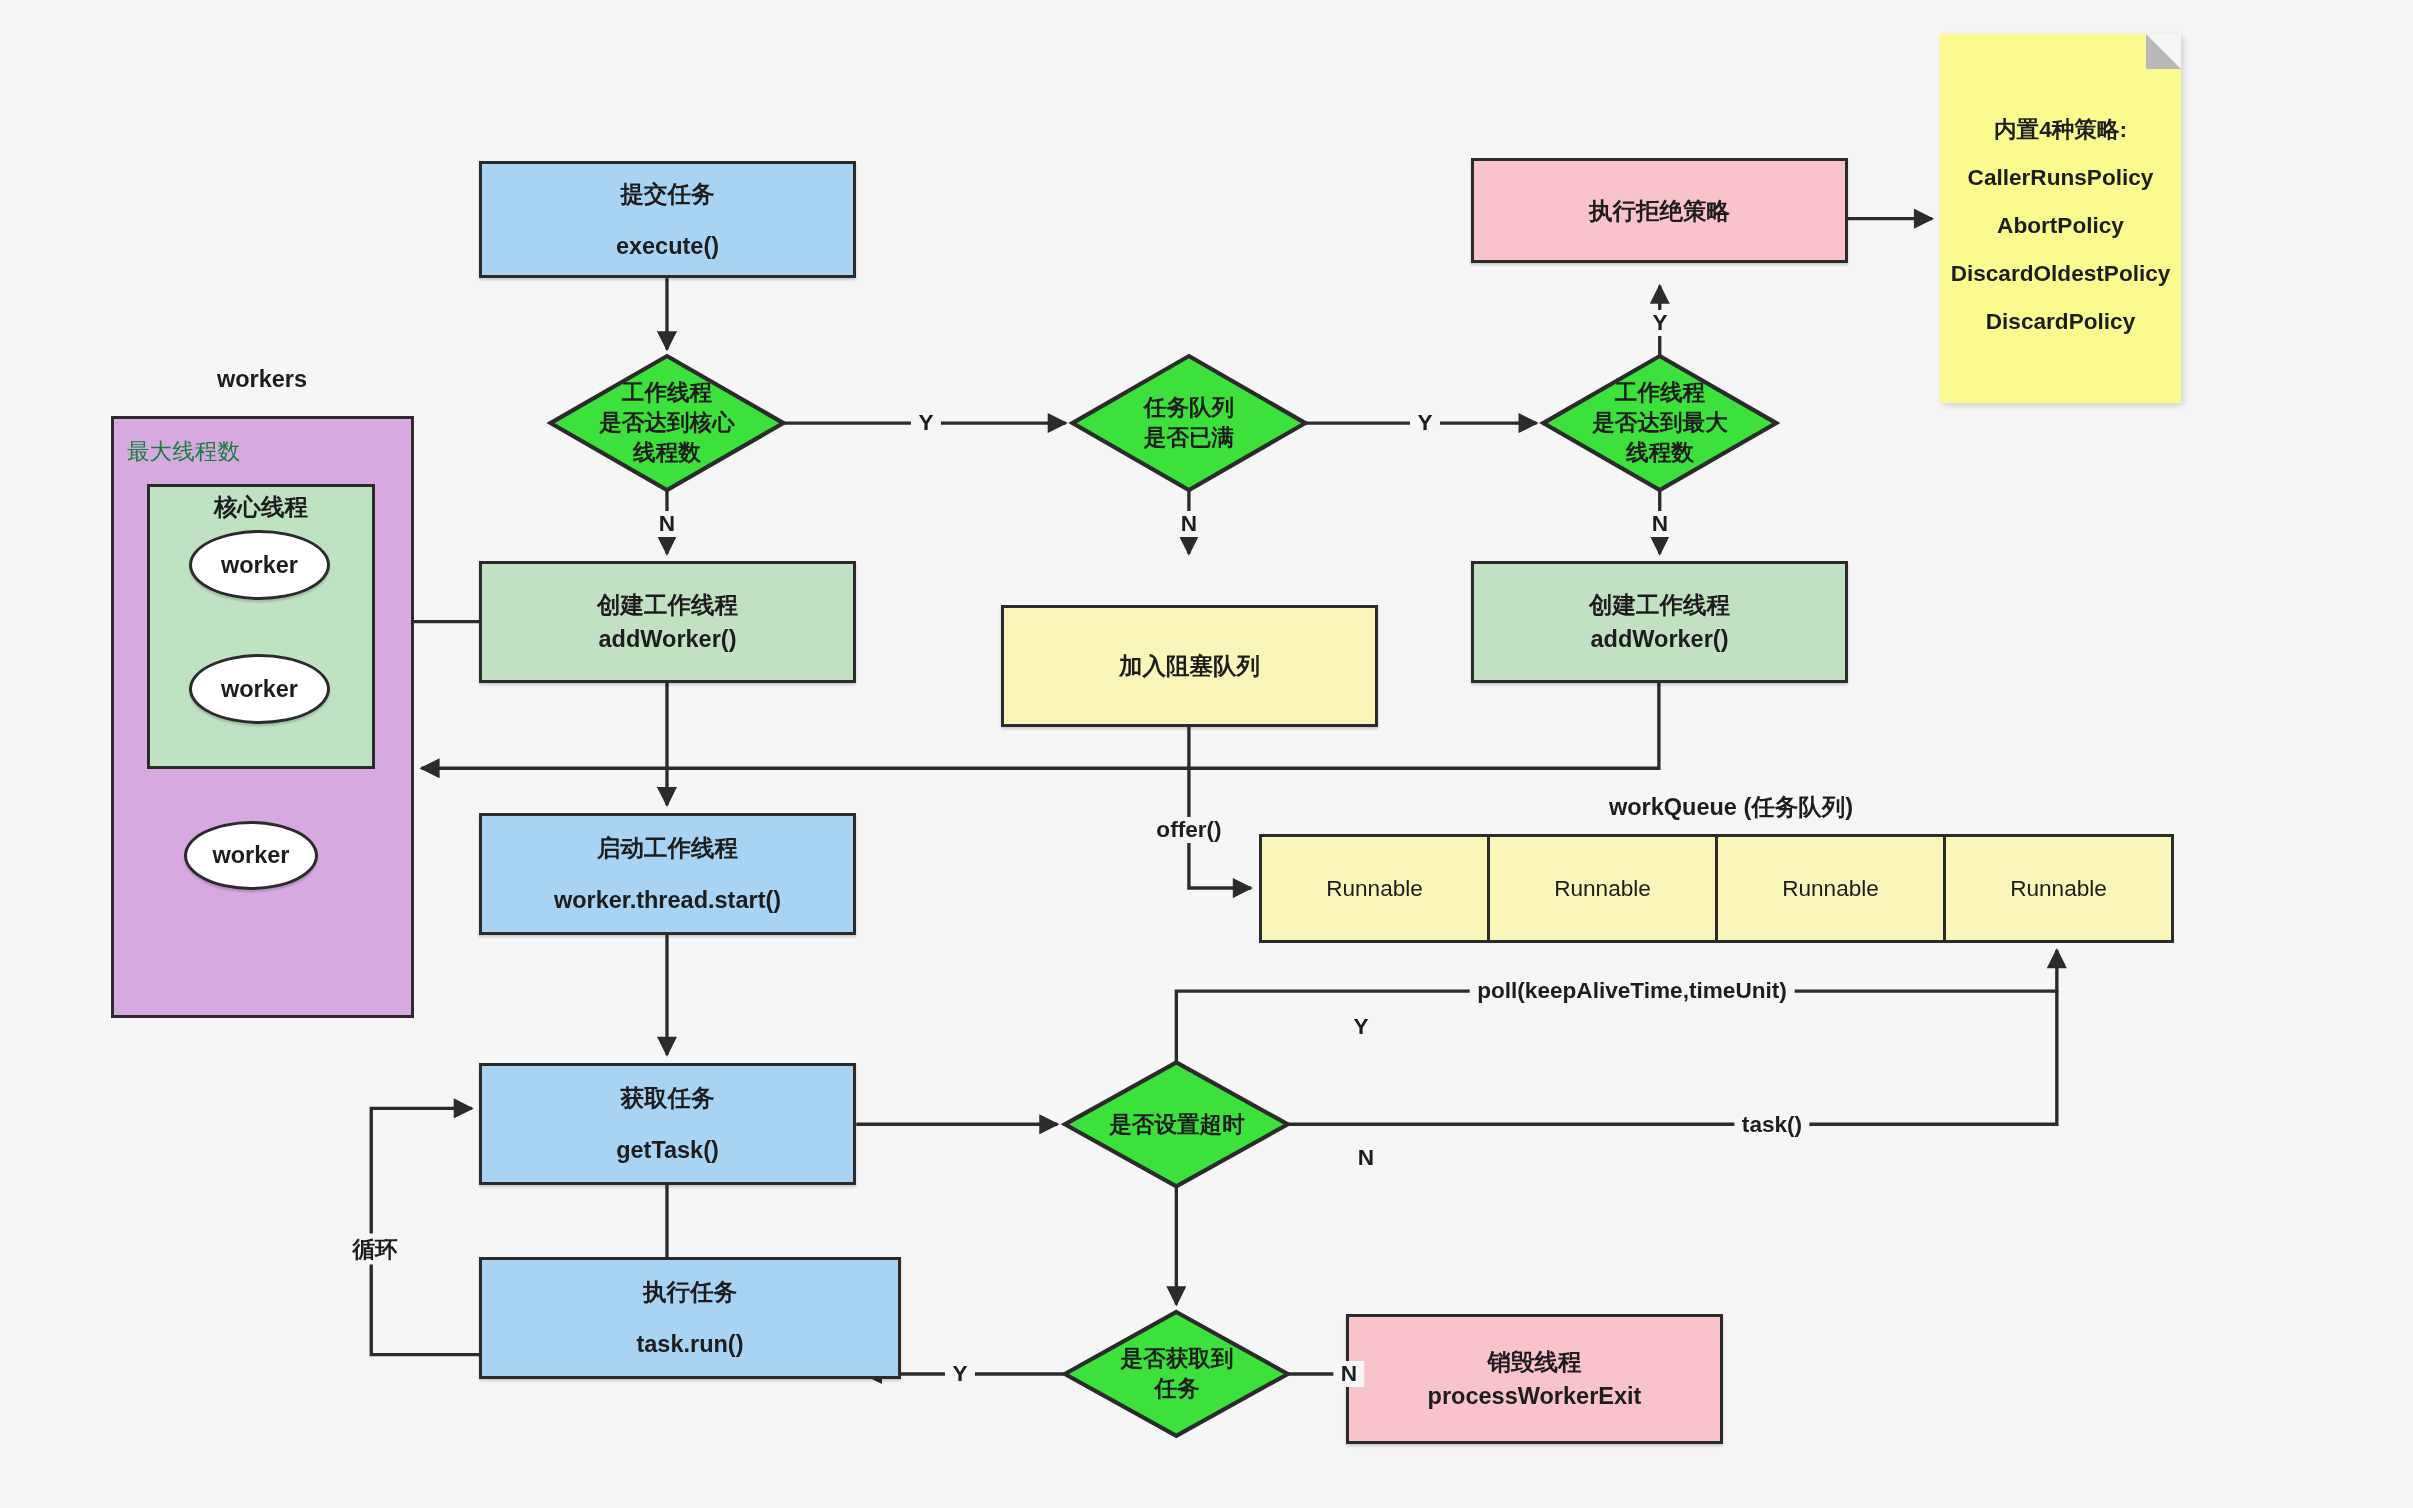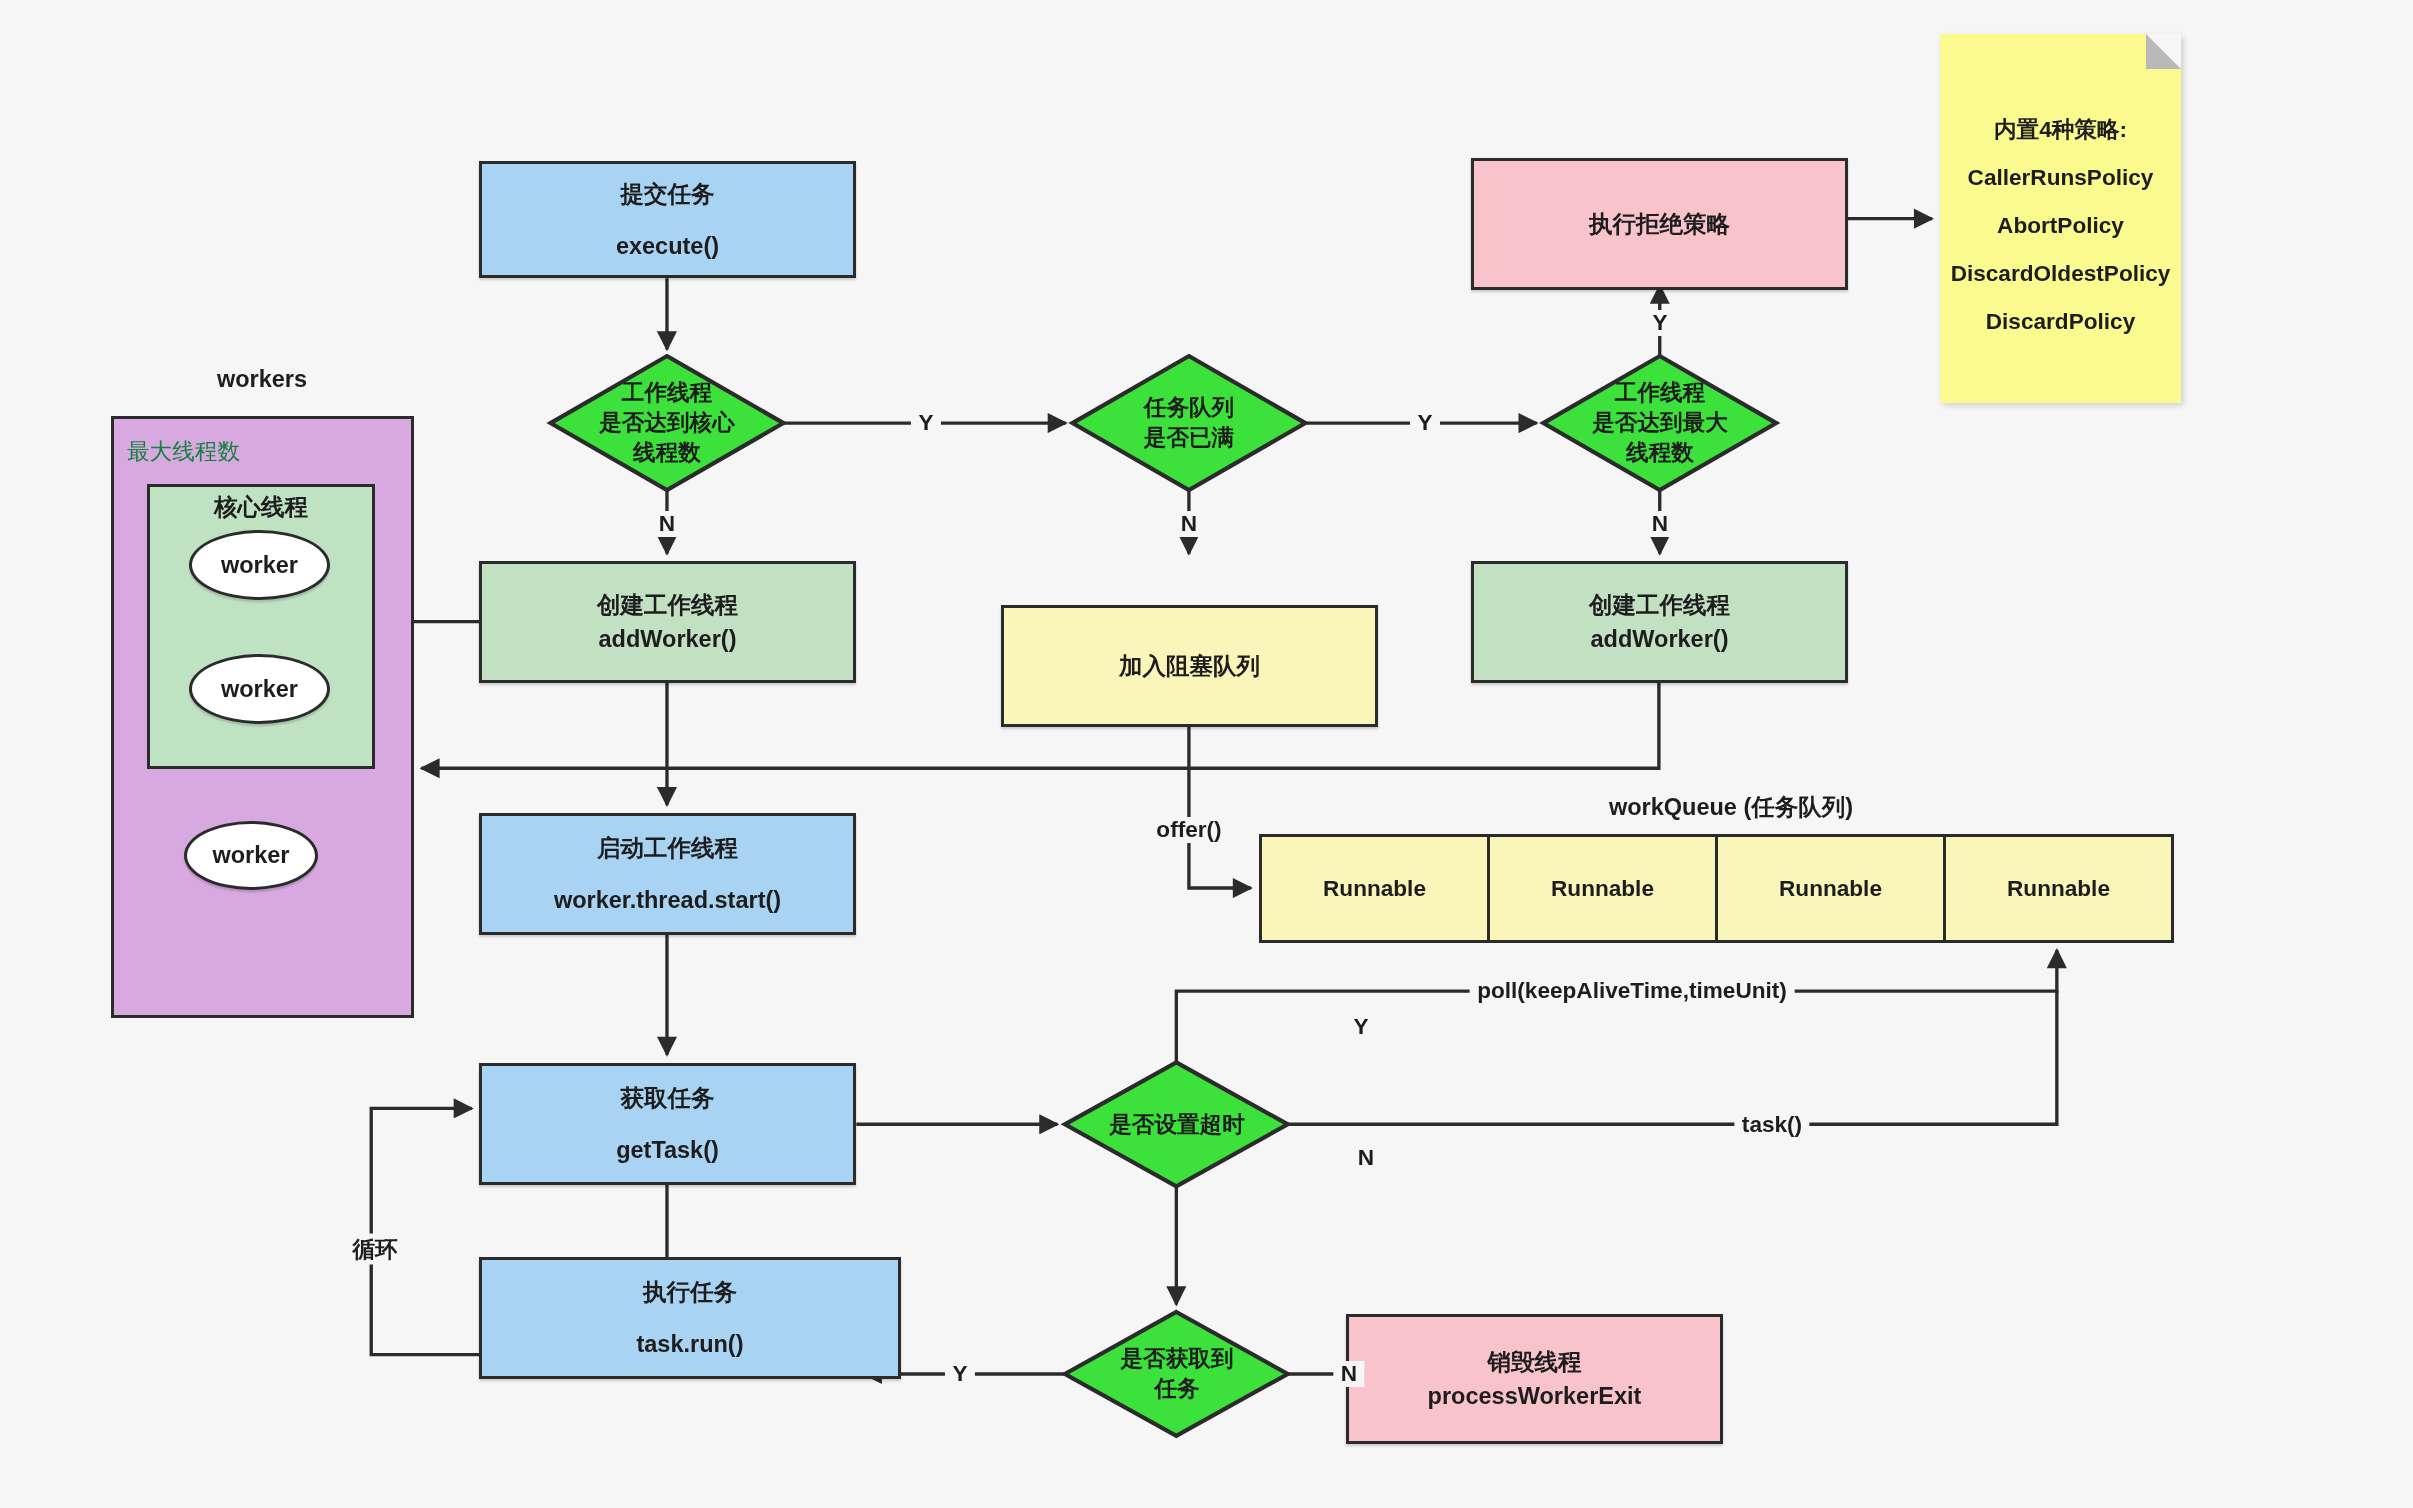--- a/index.html
+++ b/index.html
@@ -22,21 +22,21 @@
   .dlabel{position:absolute;transform:translate(-50%,-50%);text-align:center;font-weight:bold;
           font-size:22.6px;line-height:30px;z-index:2;white-space:nowrap;}
   .elabel{position:absolute;transform:translate(-50%,-50%);font-weight:bold;font-size:22.6px;
           background:var(--bg);padding:0 7.5px;z-index:3;white-space:nowrap;}
   .freelabel{position:absolute;transform:translate(-50%,-50%);font-weight:bold;font-size:23.5px;
              z-index:2;white-space:nowrap;}
   .plainlabel{position:absolute;font-size:22.6px;font-weight:400;color:#15803d;z-index:3;white-space:nowrap;}
   .queue{position:absolute;display:flex;border:3.4px solid var(--line);background:var(--ltyellow);
          box-sizing:border-box;z-index:2;}
   .queue .cell{flex:1;display:flex;align-items:center;justify-content:center;
-               font-weight:bold;font-size:22.6px;border-left:3.4px solid var(--line);}
+               font-weight:normal;font-size:22.6px;border-left:3.4px solid var(--line);}
   .queue .cell:first-child{border-left:none;}
   .note{position:absolute;background:var(--noteyellow);z-index:2;text-align:center;font-weight:bold;
         font-size:22.6px;box-shadow:2.5px 3.4px 6.7px rgba(0,0,0,.18);box-sizing:border-box;padding-top:72px;}
   .note .nline{line-height:48px;}
   .fold{position:absolute;top:0;right:0;width:0;height:0;
         border-bottom:35px solid #b9b9b9;border-right:35px solid var(--bg);}
 </style>
 </head>
 <body>
 
@@ -78,21 +78,21 @@
       <polygon points="1404,1268 1537,1342 1404,1416 1271,1342"></polygon>
       <polygon points="1404,1566 1537,1640 1404,1714 1271,1640"></polygon>
     </g>
   </svg>
 
   <div class="box c-blue" style="left:479px;top:161px;width:377px;height:117px">
     <div>提交任务</div>
     <div>execute()</div>
   </div>
 
-  <div class="box c-pink" style="left:1471px;top:158px;width:377px;height:132px">
+  <div class="box c-pink" style="left:1471px;top:158px;width:377px;height:105px">
     <div>执行拒绝策略</div>
   </div>
 
   <div class="box c-ltgreen" style="left:479px;top:561px;width:377px;height:122px">
     <div>创建工作线程</div>
     <div>addWorker()</div>
   </div>
 
   <div class="box c-ltyellow" style="left:1001px;top:561px;width:377px;height:122px">
     <div>加入阻塞队列</div>

